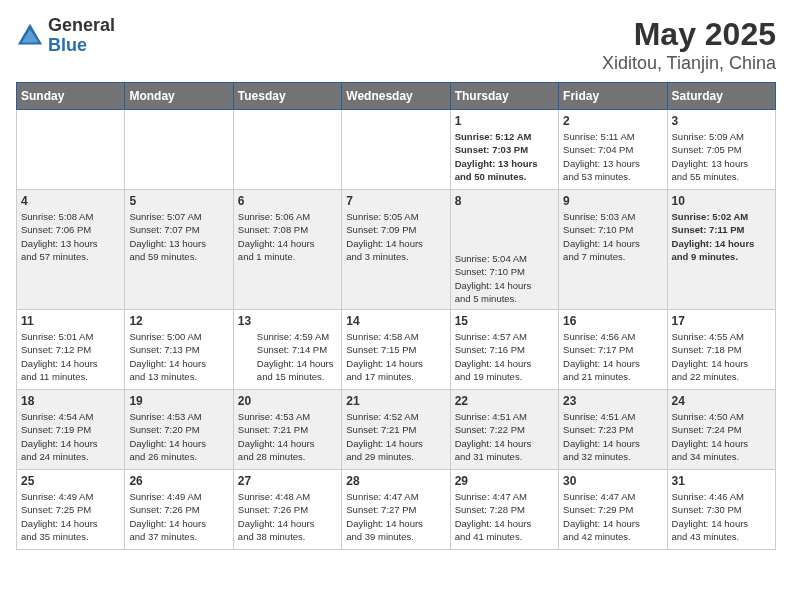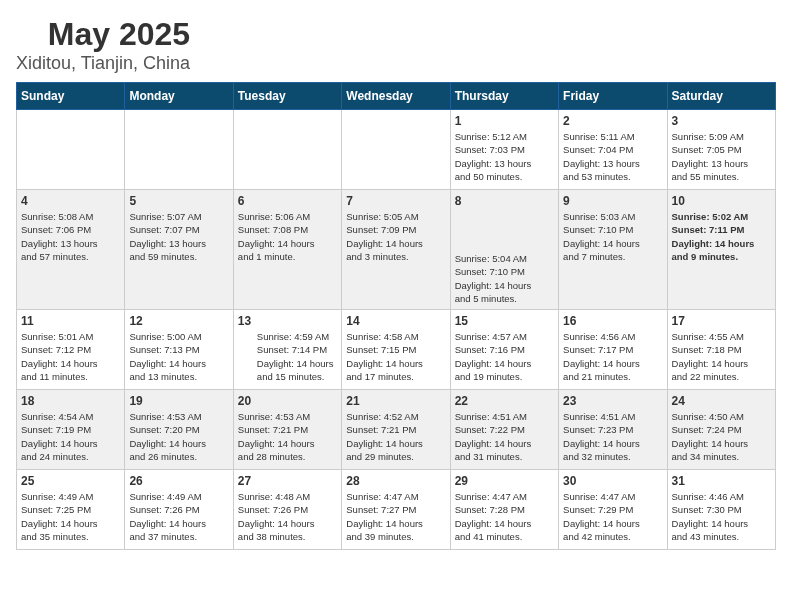--- a/index.html
+++ b/index.html
@@ -43,21 +43,21 @@
     .location {
       font-size: 18px;
       color: #555;
     }
     .calendar {
       width: 100%;
       border-collapse: collapse;
       border: 1px solid #ccc;
     }
     .calendar th {
-      background: #0c4a6e;
+      background: #737373;
       color: #fff;
       font-size: 12px;
       font-weight: bold;
       padding: 6px 4px;
       text-align: left;
       border: 1px solid #2060a0;
     }
     .calendar td {
       vertical-align: top;
       padding: 4px;
@@ -94,20 +94,30 @@
       color: #333;
     }
     .empty-cell {
       background: #fff !important;
     }
   </style>
 </head>
 <body>
 
 <div class="header">
+  <div class="logo">
+    <svg class="logo-icon" viewBox="0 0 30 30" xmlns="http://www.w3.org/2000/svg">
+      <polygon points="15,2 28,24 2,24" fill="#2c6fad"></polygon>
+      <polygon points="15,8 24,22 6,22" fill="#5a9fd4"></polygon>
+    </svg>
+    <div class="logo-text">
+      <span class="logo-general">General</span><br>
+      <span class="logo-blue">Blue</span>
+    </div>
+  </div>
   <div class="title-block">
     <div class="month-title">May 2025</div>
     <div class="location">Xiditou, Tianjin, China</div>
   </div>
 </div>
 
 <table class="calendar">
   <thead>
     <tr>
     <th>Sunday</th>
@@ -120,21 +130,21 @@
       </tr>
   </thead>
   <tbody id="calendar-body">
   <tr>
         <td class="empty-cell"></td>
         <td class="empty-cell"></td>
         <td class="empty-cell"></td>
         <td class="empty-cell"></td>
         <td>
           <span class="day-number">1</span>
-          <div class="day-info" style="white-space: pre-line;">Sunrise: 5:12 AM
+          <div class="day-info" style="white-space: pre-line; font-weight: bold;">Sunrise: 5:12 AM
 Sunset: 7:03 PM
 Daylight: 13 hours
 and 50 minutes.</div>
         </td>
         <td>
           <span class="day-number">2</span>
           <div class="day-info" style="white-space: pre-line;">Sunrise: 5:11 AM
 Sunset: 7:04 PM
 Daylight: 13 hours
 and 53 minutes.</div>

